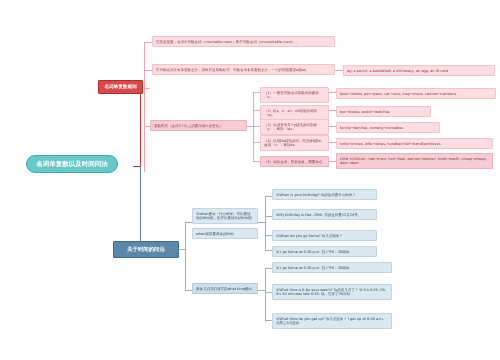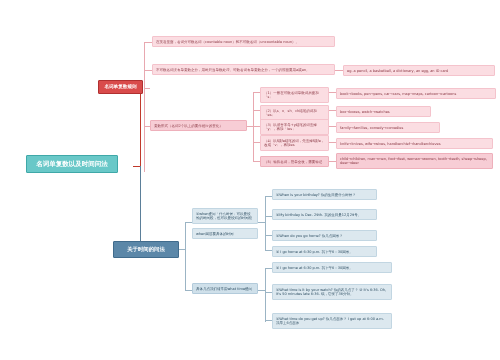--- a/index.html
+++ b/index.html
@@ -128,21 +128,21 @@
   <div class="ln lblue" style="left:265px;top:216px;width:7px;height:1px;"></div>
   <div class="ln lblue" style="left:265px;top:235px;width:7px;height:1px;"></div>
   <div class="ln lblue" style="left:265px;top:250px;width:7px;height:1px;"></div>
 
   <div class="ln lblue" style="left:265px;top:268px;width:1px;height:54px;"></div>
   <div class="ln lblue" style="left:258px;top:290px;width:7px;height:1px;"></div>
   <div class="ln lblue" style="left:265px;top:268px;width:7px;height:1px;"></div>
   <div class="ln lblue" style="left:265px;top:292px;width:7px;height:1px;"></div>
   <div class="ln lblue" style="left:265px;top:320px;width:7px;height:1px;"></div>
 
-  <div class="node n-center" style="left:26px;top:155px;width:92px;">名词单复数以及时间问法</div>
+  <div class="node n-center" style="left:26px;top:155px;width:92px;border-radius:9px;">名词单复数以及时间问法</div>
 
   <div class="node n-red" style="left:98px;top:80px;width:45px;">名词单复数规则</div>
 
   <div class="node n-blue" style="left:113px;top:241px;width:66px;">关于时间的问法</div>
 
   <div class="node n-pink" style="left:152px;top:36px;width:183px;">在英语里面，名词分可数名词（countable noun）和不可数名词（uncountable noun）。</div>
 
   <div class="node n-pink" style="left:152px;top:64px;width:183px;">不可数名词没有单复数之分，用时只当单数处理。可数名词有单复数之分，一个的前面要用a或an。</div>
 
   <div class="node n-pink" style="left:343px;top:65px;width:152px;">eg. a pencil, a basketball, a dictionary, an egg, an ID card</div>

